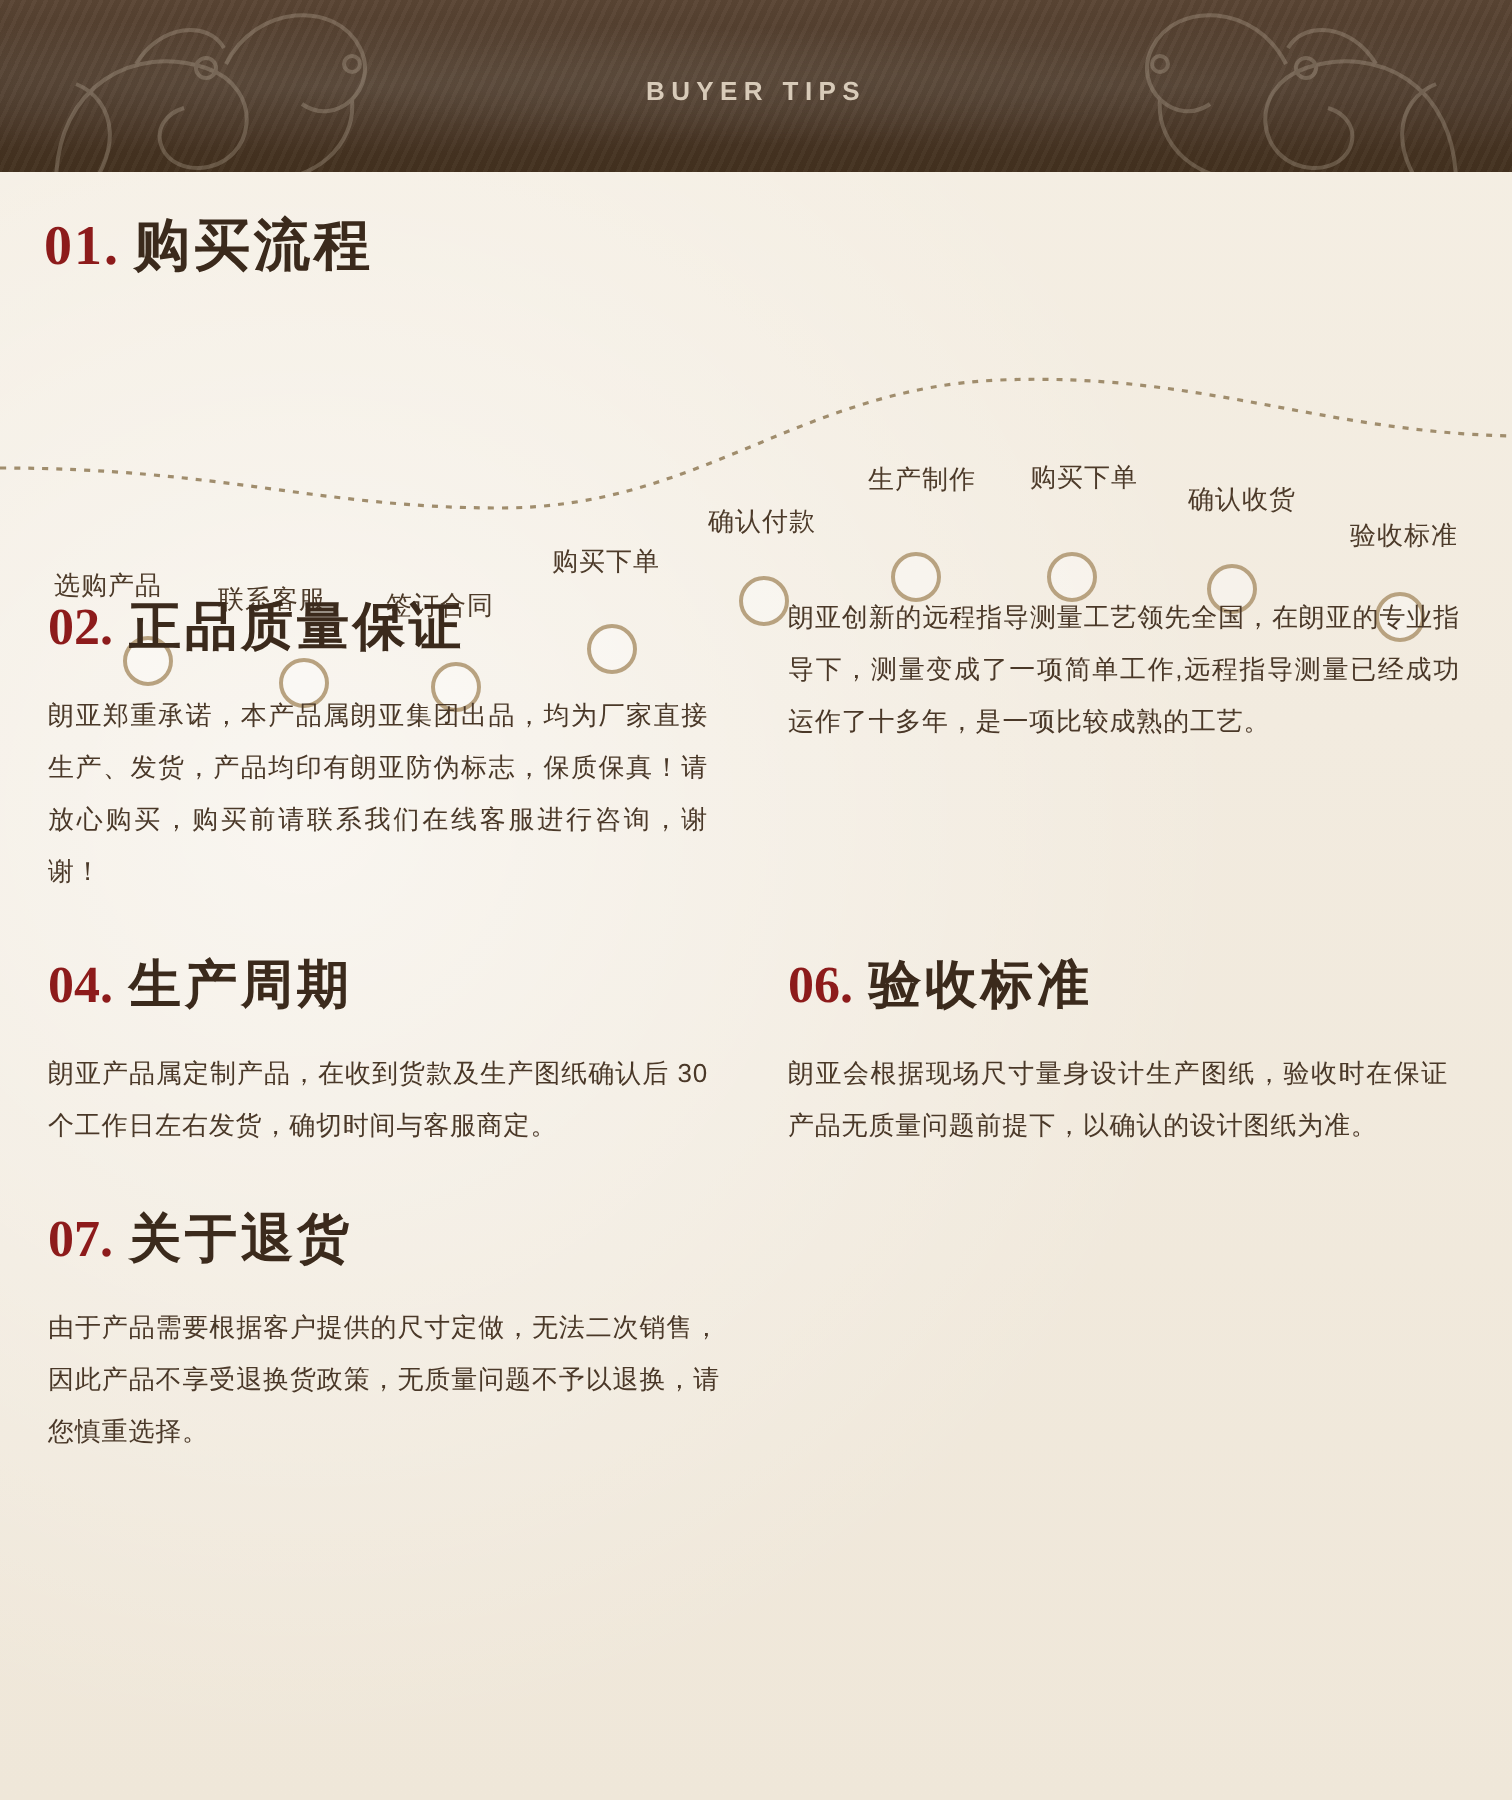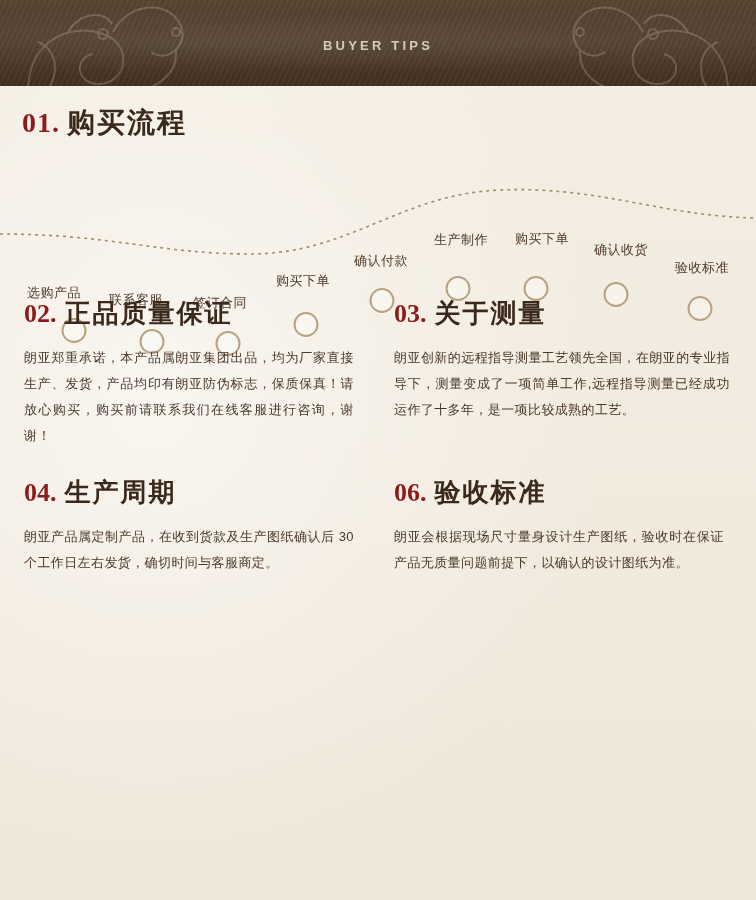--- a/index.html
+++ b/index.html
@@ -252,36 +252,39 @@
   <div class="content">
 
     <div class="block left">
       <div class="block-head">
         <span class="num">02.</span><span class="heading-cn">正品质量保证</span>
       </div>
       <div class="block-body">朗亚郑重承诺，本产品属朗亚集团出品，均为厂家直接生产、发货，产品均印有朗亚防伪标志，保质保真！请放心购买，购买前请联系我们在线客服进行咨询，谢谢！</div>
     </div>
 
     <div class="block right">
-      <div class="block-head">
-        <span class="num">03.</span><span class="heading-cn">关于测量</span>
-      </div>
       <div class="block-body">朗亚创新的远程指导测量工艺领先全国，在朗亚的专业指导下，测量变成了一项简单工作,远程指导测量已经成功运作了十多年，是一项比较成熟的工艺。</div>
     </div>
 
     <div class="block left">
       <div class="block-head">
         <span class="num">04.</span><span class="heading-cn">生产周期</span>
       </div>
       <div class="block-body">朗亚产品属定制产品，在收到货款及生产图纸确认后 30个工作日左右发货，确切时间与客服商定。</div>
     </div>
 
 
     <div class="block left">
       <div class="block-head">
         <span class="num">06.</span><span class="heading-cn">验收标准</span>
       </div>
       <div class="block-body">朗亚会根据现场尺寸量身设计生产图纸，验收时在保证产品无质量问题前提下，以确认的设计图纸为准。</div>
     </div>
 
+    <div class="block right">
+      <div class="block-head">
+        <span class="num">07.</span><span class="heading-cn">关于退货</span>
+      </div>
+      <div class="block-body">由于产品需要根据客户提供的尺寸定做，无法二次销售，因此产品不享受退换货政策，无质量问题不予以退换，请您慎重选择。</div>
+    </div>
 
   </div>
 </div>
 
 </body></html>

